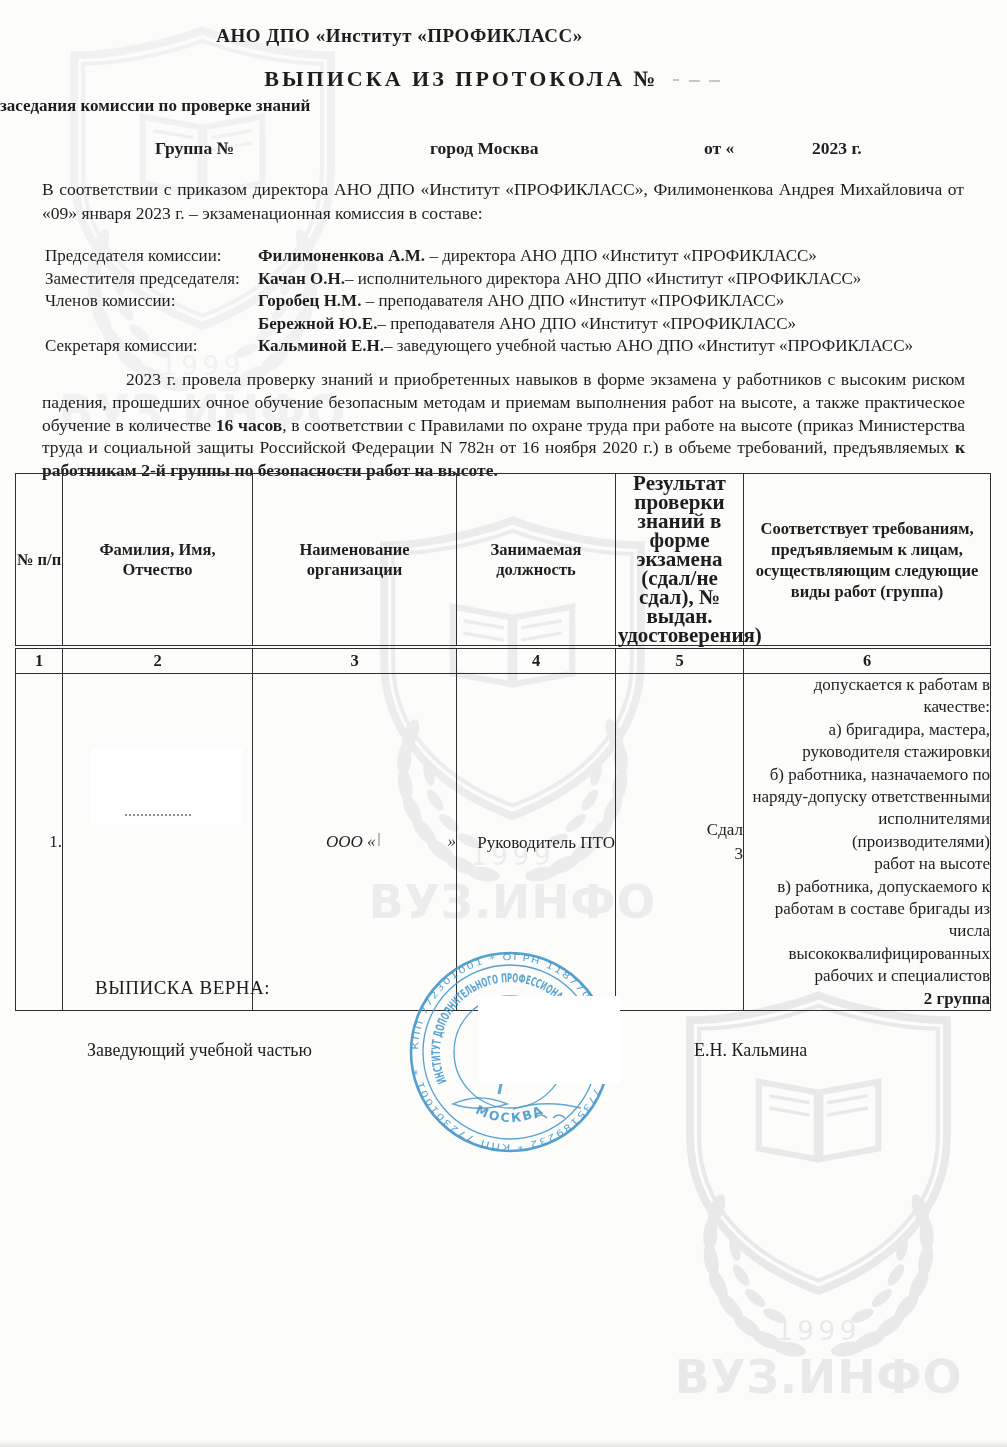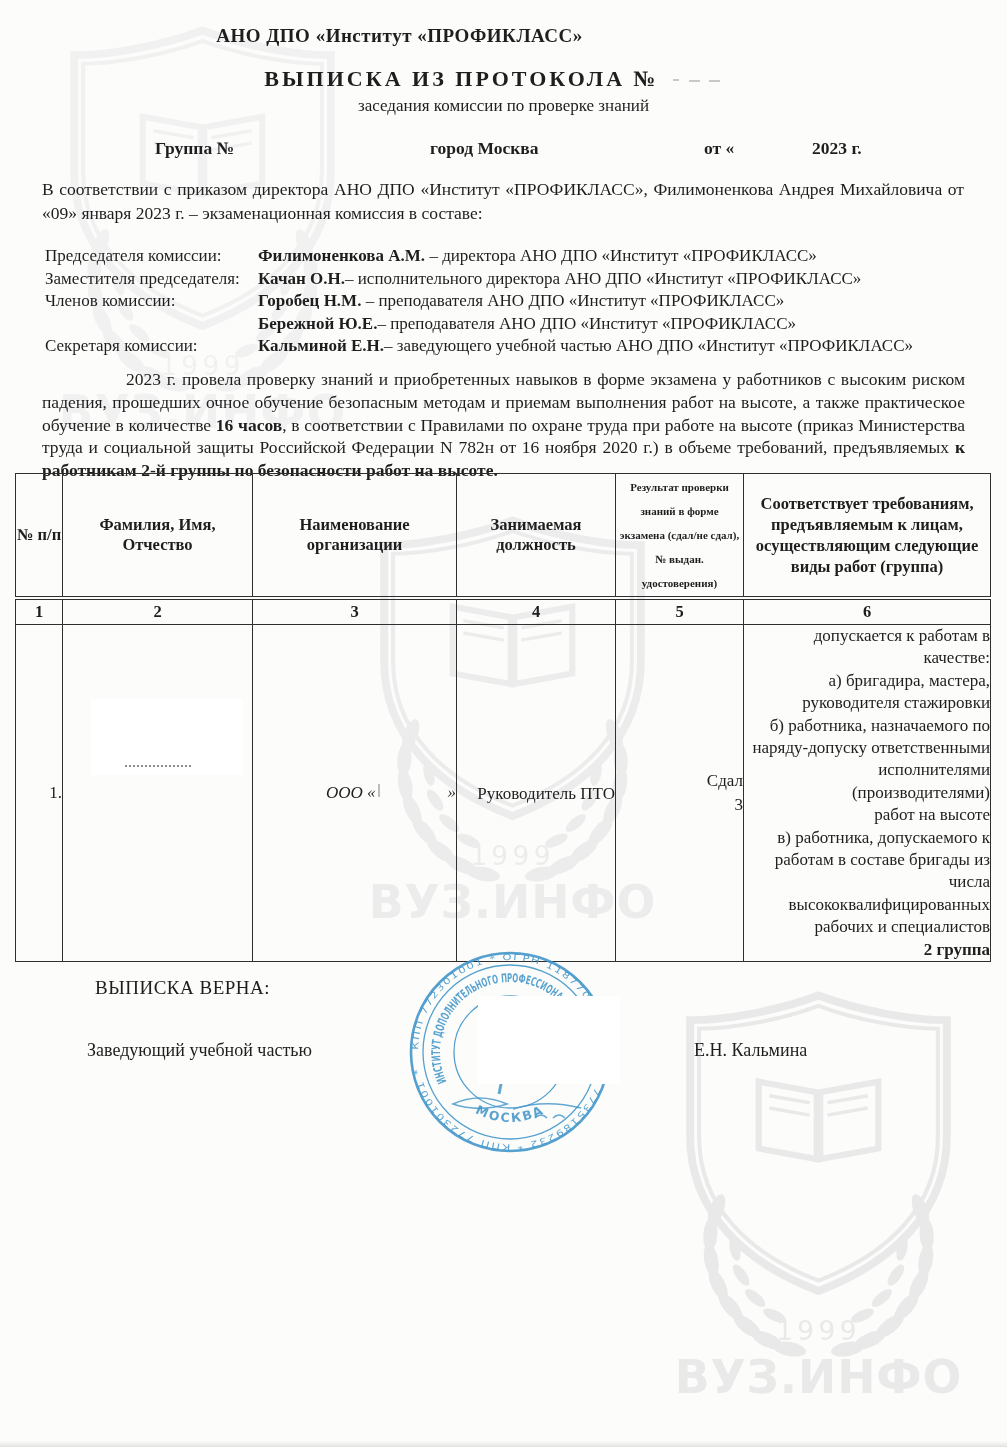--- a/index.html
+++ b/index.html
@@ -13,41 +13,41 @@
   
   svg.wm{position:absolute;pointer-events:none;}
   
   .org-title{top:25px;left:0;width:799px;text-align:center;font-weight:bold;font-size:19px;letter-spacing:.5px;}
   .main-title{top:66px;left:0;width:995px;text-align:center;font-weight:bold;font-size:22px;letter-spacing:3px;}
   .redact-marks{display:inline-block;width:72px;height:18px;vertical-align:baseline;
     background:
       linear-gradient(#c9c9c9,#c9c9c9) 14px 11px/6px 2px no-repeat,
       linear-gradient(#c9c9c9,#c9c9c9) 30px 12px/11px 2px no-repeat,
       linear-gradient(#c9c9c9,#c9c9c9) 50px 12px/11px 2px no-repeat;}
-  .subtitle{top:96px;left:0;width:1007px;text-align:center;font-weight:normal;font-size:17px;}
+  .subtitle{top:96px;left:0;width:1007px;text-align:left;font-weight:bold;font-size:17px;}
   .meta{top:138px;font-weight:bold;font-size:17.5px;white-space:nowrap;}
   .meta-group{left:155px;}
   .meta-city{left:430px;}
   .meta-date{left:704px;}
   .meta-year{left:812px;}
   
   .p1{top:178px;left:42px;width:922px;font-size:17.5px;line-height:23.5px;text-align:justify;}
   .commission{top:245px;left:45px;width:930px;font-size:17px;line-height:22.6px;}
   .commission .row{display:flex;}
   .commission .role{width:213px;flex:0 0 213px;}
   .commission .name{font-weight:bold;white-space:pre;}
   .commission .desc{white-space:pre;}
   .p2{top:368px;left:42px;width:923px;font-size:17.5px;line-height:22.8px;text-align:justify;text-indent:84px;}
   .p2 b{font-weight:bold;}
   
   table.results{position:absolute;top:473px;left:15px;border-collapse:collapse;table-layout:fixed;width:975px;}
   table.results td, table.results th{border:1.6px solid #2f2f2f;padding:0;font-weight:normal;}
   tr.hdr th{height:122px;vertical-align:middle;text-align:center;font-weight:bold;font-size:16.5px;line-height:20px;border-bottom:4px double #2f2f2f;}
   tr.hdr th.pad{padding:0 24px;}
-  tr.hdr th.small{font-size:11px;line-height:24px;padding:0 2px;}
+  tr.hdr th.small{font-size:21px;line-height:19px;padding:0 2px;}
   tr.hdr th.c6{padding:0 10px;line-height:21px;}
   tr.nums td{height:24px;text-align:center;font-weight:bold;font-size:16.5px;}
   tr.data td{height:268px;vertical-align:middle;font-size:17px;text-align:right;}
   td.c1{text-align:center;}
   td.c2{position:relative;}
   .name-redaction{position:absolute;left:28px;top:74px;width:152px;height:76px;background:#fff;}
   .name-dots{position:absolute;left:50%;transform:translateX(-50%);top:140px;width:66px;border-bottom:2px dotted #8d8d8d;}
   td.c3{text-align:center;font-style:italic;}
   .org-gap{display:inline-block;width:72px;height:14px;position:relative;}
   .org-gap::before{content:"";position:absolute;left:2px;top:0;width:2px;height:13px;background:#bdbdbd;}

